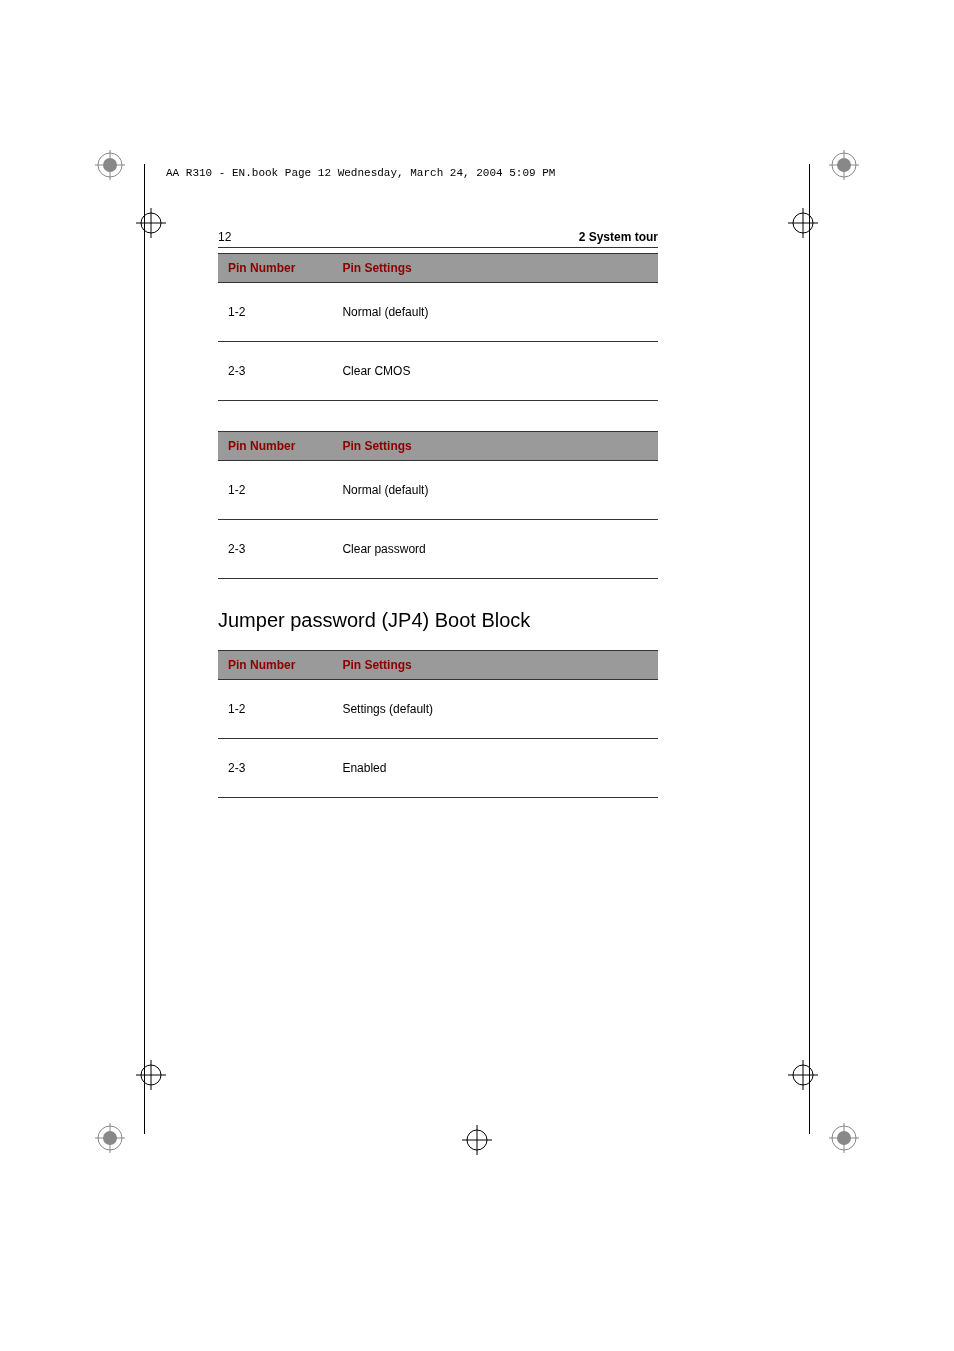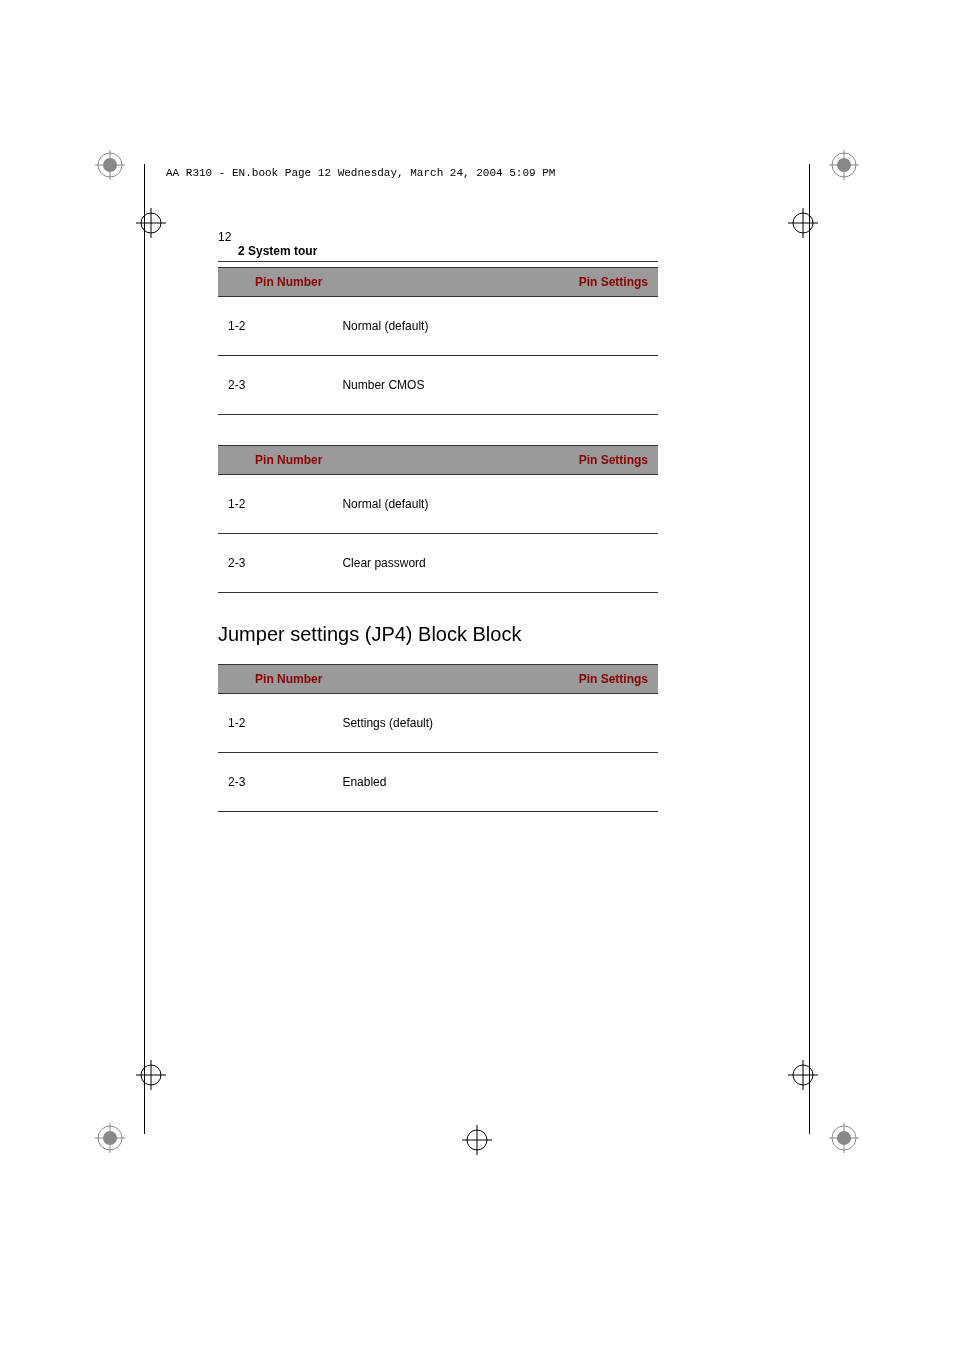--- a/index.html
+++ b/index.html
@@ -62,21 +62,20 @@
       width: 440px;
     }
     
     .page-header {
       display: flex;
       justify-content: space-between;
       font-size: 12px;
       margin-bottom: 5px;
       border-bottom: 1px solid #333;
       padding-bottom: 3px;
-      flex-direction: column;
     }
     .page-num { font-weight: normal; }
     .section-name { font-weight: bold; margin-left: 20px; }
     
     .section-title {
       font-size: 20px;
       font-weight: normal;
       margin-top: 18px;
       margin-bottom: 18px;
       color: #000;
@@ -84,21 +83,21 @@
     
     table {
       width: 100%;
       border-collapse: collapse;
       font-size: 12px;
       margin-bottom: 30px;
     }
     thead th {
       background: #9a9a9a;
       color: #8b0000;
-      text-align: right;
+      text-align: left;
       padding: 7px 10px;
       font-weight: bold;
       border-top: 1px solid #333;
       border-bottom: 1px solid #333;
     }
     tbody td {
       padding: 22px 10px;
       border-bottom: 1px solid #333;
     }
     .col-pin { width: 26%; }
@@ -193,21 +192,21 @@
         <th>Pin Settings</th>
       </tr>
     </thead>
     <tbody>
       <tr>
         <td>1-2</td>
         <td>Normal (default)</td>
       </tr>
       <tr>
         <td>2-3</td>
-        <td>Number CMOS</td>
+        <td>Clear CMOS</td>
       </tr>
     </tbody>
   </table>
 
   <table>
     <thead>
       <tr>
         <th class="col-pin">Pin Number</th>
         <th>Pin Settings</th>
       </tr>
@@ -217,21 +216,21 @@
         <td>1-2</td>
         <td>Normal (default)</td>
       </tr>
       <tr>
         <td>2-3</td>
         <td>Clear password</td>
       </tr>
     </tbody>
   </table>
 
-  <h2 class="section-title">Jumper settings (JP4) Block Block</h2>
+  <h2 class="section-title">Jumper password (JP4) Boot Block</h2>
   <table>
     <thead>
       <tr>
         <th class="col-pin">Pin Number</th>
         <th>Pin Settings</th>
       </tr>
     </thead>
     <tbody>
       <tr>
         <td>1-2</td>

